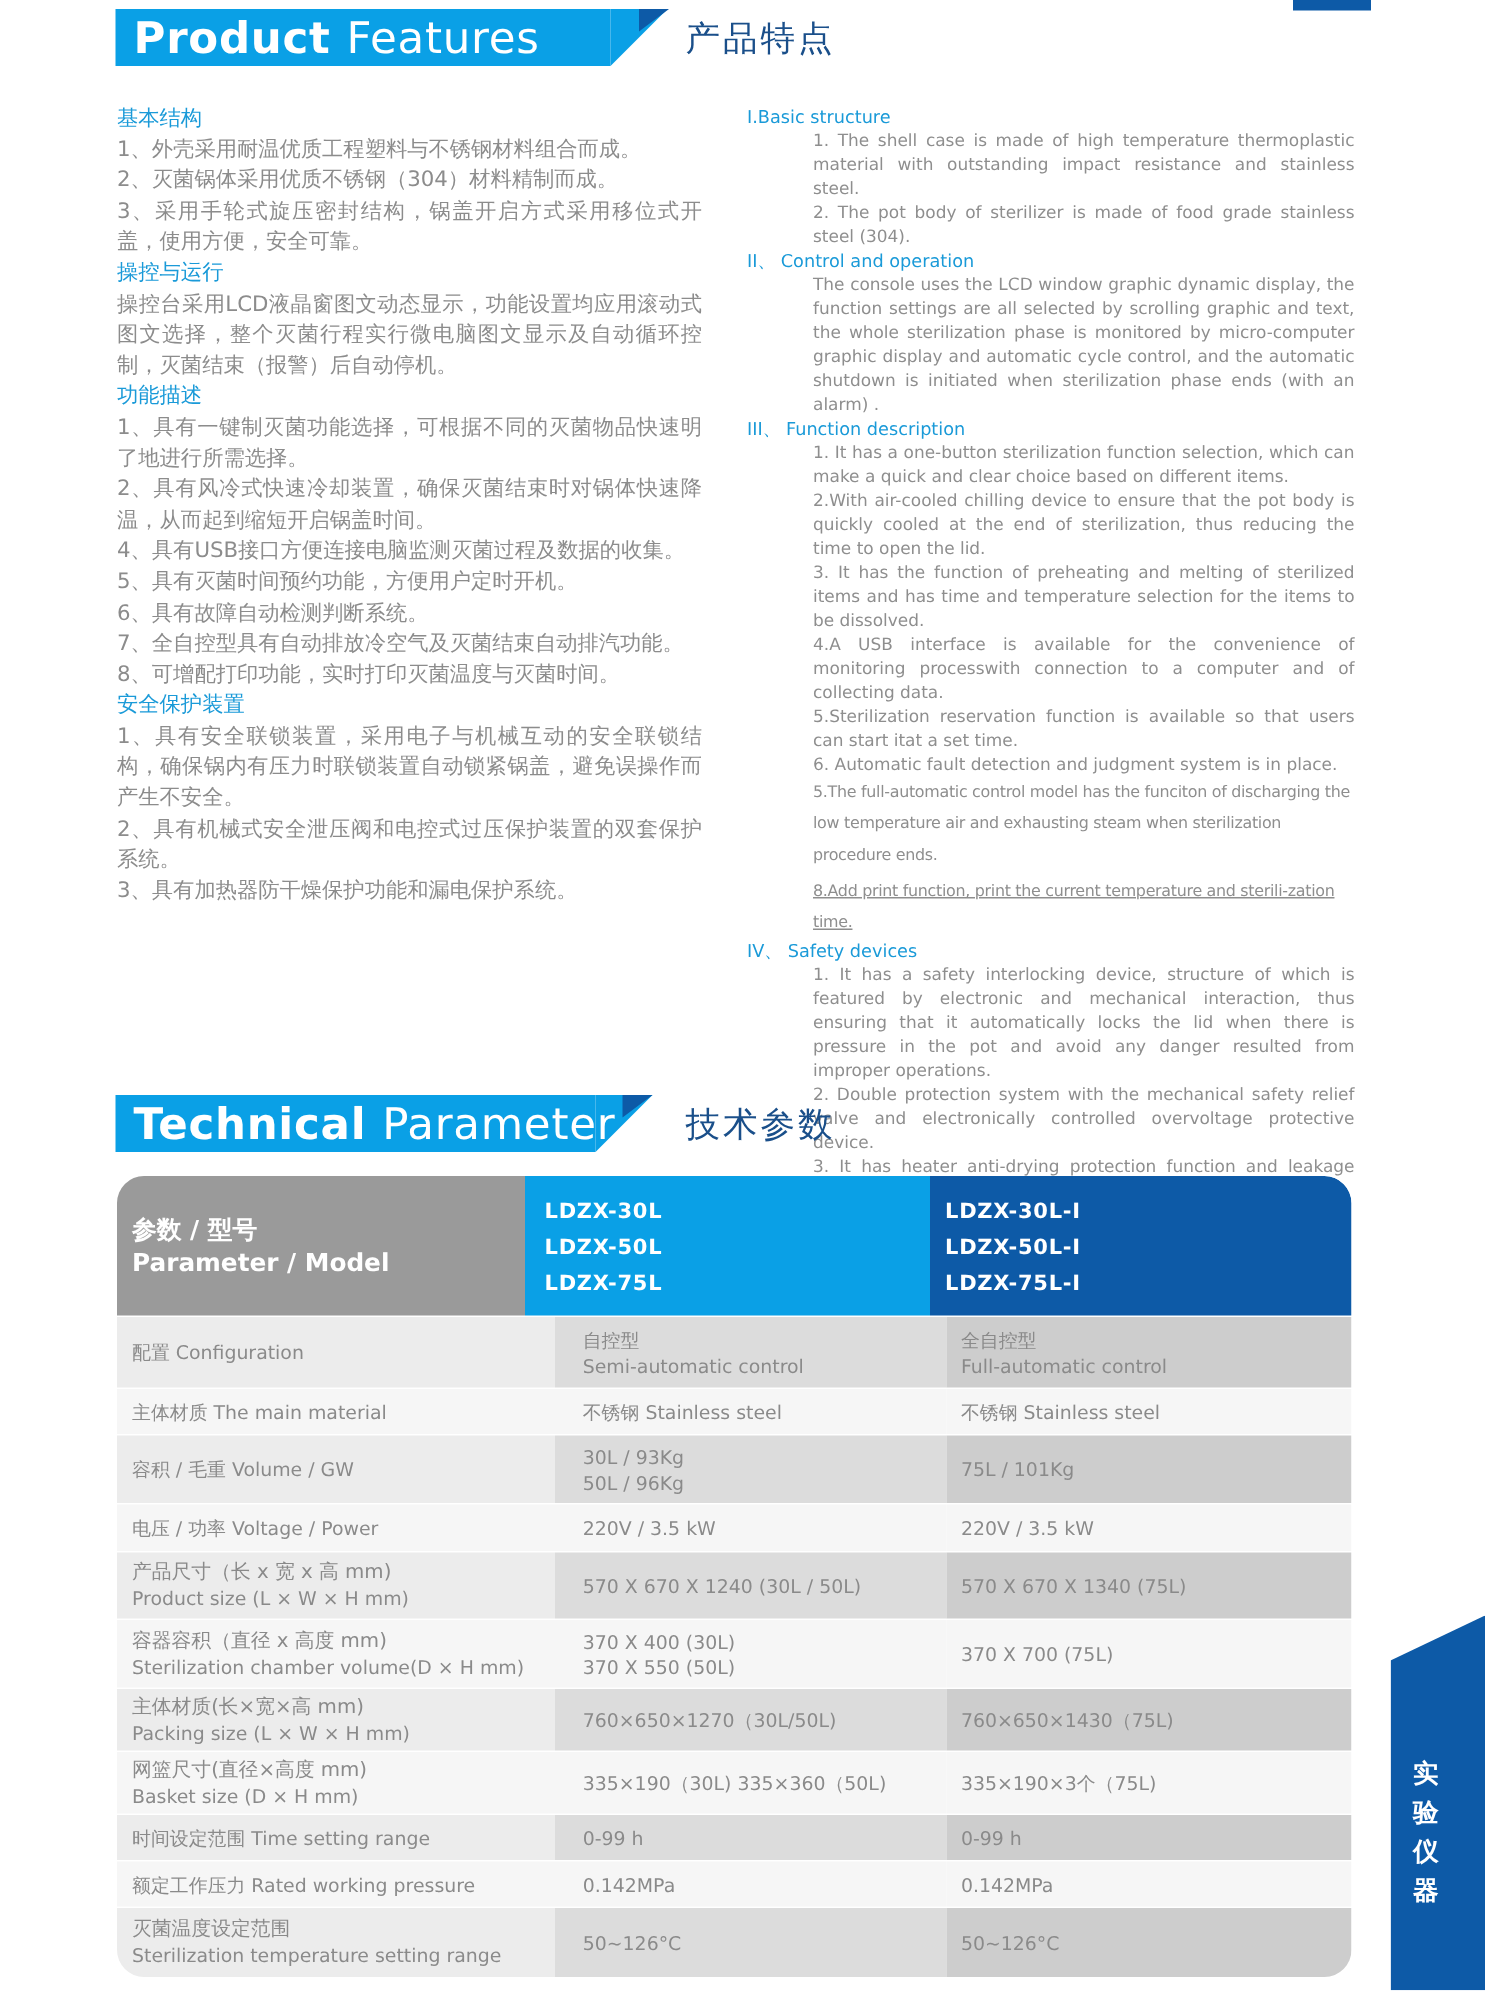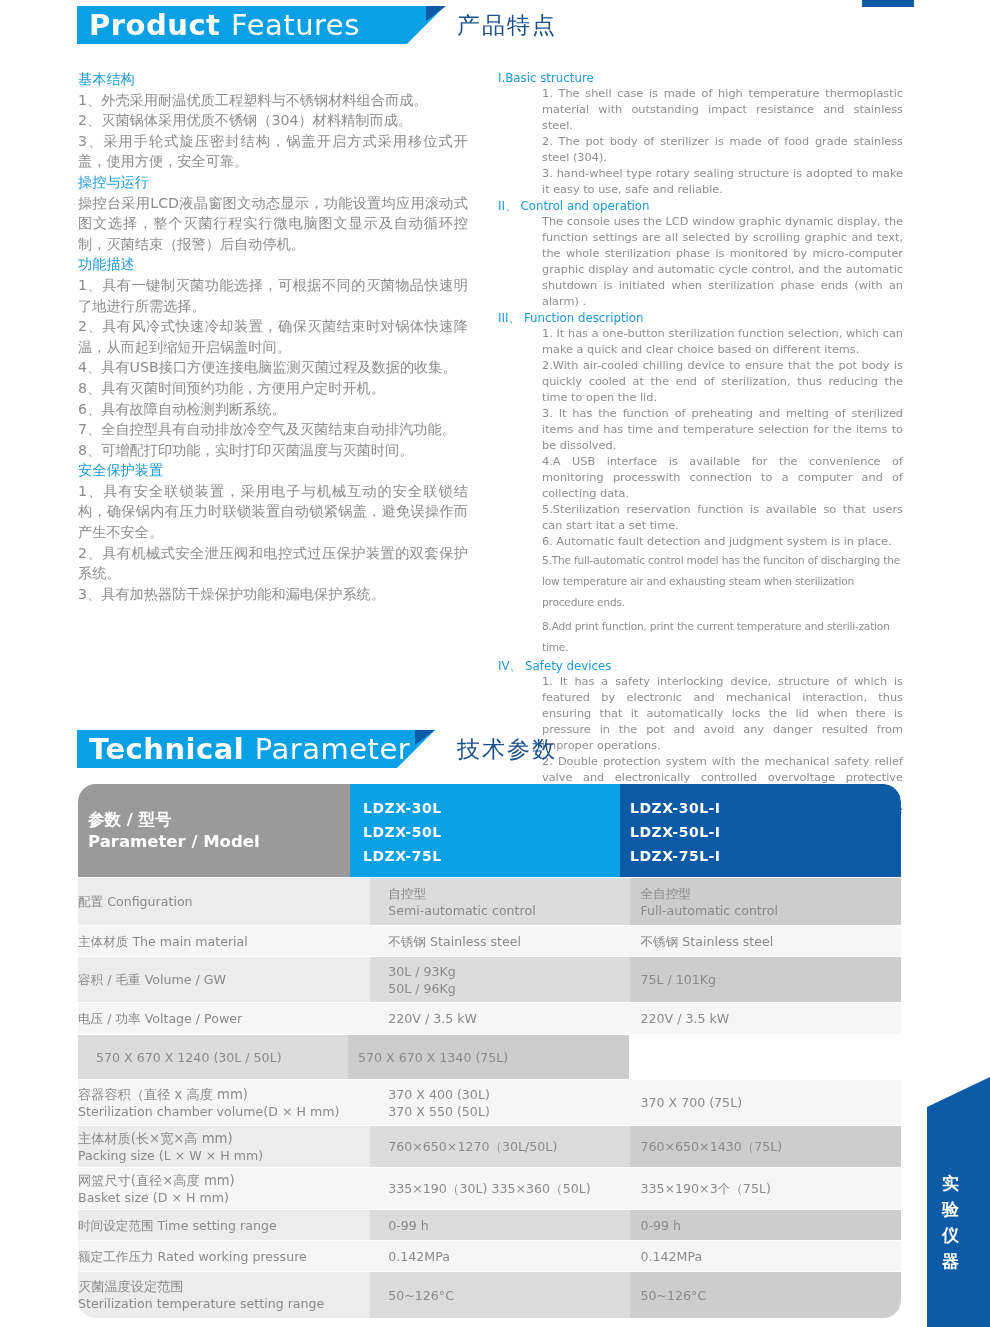--- a/index.html
+++ b/index.html
@@ -17,32 +17,32 @@
   .banner .cn-title { position: absolute; top: 4px; font-size: 23px; color: #1a4f8a; white-space: nowrap; letter-spacing: 2px; }
 
   
   .col-cn { position: absolute; left: 78px; top: 69px; width: 390px; font-size: 14.2px; line-height: 20.6px; color: #8c8c8c; }
   .col-cn .heading { color: #1a9ad8; font-size: 14.2px; }
   .col-cn p { text-align: justify; }
   .col-en { position: absolute; left: 498px; top: 70px; width: 405px; font-size: 11.3px; line-height: 16px; color: #8e8e8e; }
   .col-en .heading { color: #1a9ad8; font-size: 11.8px; }
   .col-en p { text-align: justify; margin-left: 44px; }
   .col-en p.small { font-size: 10.6px; line-height: 21px; text-align: left; letter-spacing: -0.2px; }
-  .col-en p.small.gap { margin-top: 3px; }
+  .col-en p.small.gap { margin-top: 3px; text-decoration: underline; }
 
   
   .table { position: absolute; left: 78px; top: 784px; width: 823px; border-radius: 18px 18px 18px 18px; overflow: hidden; }
   .thead { display: flex; height: 93px; }
   .th-param { width: 272px; background: #9a9a9a; color: #fff; padding: 25px 0 0 10px; font-weight: bold; font-size: 16.5px; line-height: 22px; }
   .th-a { width: 270px; background: #0aa0e6; color: #fff; padding: 12px 0 0 13px; font-weight: bold; font-size: 14px; line-height: 24px; letter-spacing: 0.5px; }
   .th-b { width: 281px; background: #0d5aa7; color: #fff; padding: 12px 0 0 10px; font-weight: bold; font-size: 14px; line-height: 24px; letter-spacing: 0.5px; }
   .th-b { border-top-right-radius: 18px; }
   .row { display: flex; border-top: 1px solid #ffffff; }
   .cell { display: flex; flex-direction: column; justify-content: center; font-size: 12.6px; line-height: 17px; color: #8a8a8a; }
-  .c0 { width: 304px; }
+  .c0 { width: 304px; padding-left: 10px; }
   .c1 { width: 270px; padding-left: 18px; }
   .c2 { width: 281px; padding-left: 10px; }
   .row.odd .c0 { background: #ececec; }
   .row.odd .c1 { background: #dcdcdc; }
   .row.odd .c2 { background: #cdcdcd; }
   .row.even .c0 { background: #f6f6f6; }
   .row.even .c1 { background: #f6f6f6; }
   .row.even .c2 { background: #f6f6f6; }
   .cn-sub { font-size: 13.2px; }
 
@@ -71,35 +71,34 @@
     <div class="heading">基本结构</div>
     <p>1、外壳采用耐温优质工程塑料与不锈钢材料组合而成。</p>
     <p>2、灭菌锅体采用优质不锈钢（304）材料精制而成。</p>
     <p>3、采用手轮式旋压密封结构，锅盖开启方式采用移位式开盖，使用方便，安全可靠。</p>
     <div class="heading">操控与运行</div>
     <p>操控台采用LCD液晶窗图文动态显示，功能设置均应用滚动式图文选择，整个灭菌行程实行微电脑图文显示及自动循环控制，灭菌结束（报警）后自动停机。</p>
     <div class="heading">功能描述</div>
     <p>1、具有一键制灭菌功能选择，可根据不同的灭菌物品快速明了地进行所需选择。</p>
     <p>2、具有风冷式快速冷却装置，确保灭菌结束时对锅体快速降温，从而起到缩短开启锅盖时间。</p>
     <p>4、具有USB接口方便连接电脑监测灭菌过程及数据的收集。</p>
-    <p>8、具有灭菌时间预约功能，方便用户定时开机。</p>
+    <p>5、具有灭菌时间预约功能，方便用户定时开机。</p>
     <p>6、具有故障自动检测判断系统。</p>
     <p>7、全自控型具有自动排放冷空气及灭菌结束自动排汽功能。</p>
     <p>8、可增配打印功能，实时打印灭菌温度与灭菌时间。</p>
     <div class="heading">安全保护装置</div>
     <p>1、具有安全联锁装置，采用电子与机械互动的安全联锁结构，确保锅内有压力时联锁装置自动锁紧锅盖，避免误操作而产生不安全。</p>
     <p>2、具有机械式安全泄压阀和电控式过压保护装置的双套保护系统。</p>
     <p>3、具有加热器防干燥保护功能和漏电保护系统。</p>
   </div>
 
 <div class="col-en" id="col-en">
     <div class="heading">I.Basic structure</div>
     <p>1. The shell case is made of high temperature thermoplastic material with outstanding impact resistance and stainless steel.</p>
     <p>2. The pot body of sterilizer is made of food grade stainless steel (304).</p>
-    <p>3. hand-wheel type rotary sealing structure is adopted to make it easy to use, safe and reliable.</p>
     <div class="heading">II、 Control and operation</div>
     <p>The console uses the LCD window graphic dynamic display, the function settings are all selected by scrolling graphic and text, the whole sterilization phase is monitored by micro-computer graphic display and automatic cycle control, and the automatic shutdown is initiated when sterilization phase ends (with an alarm) .</p>
     <div class="heading">III、 Function description</div>
     <p>1. It has a one-button sterilization function selection, which can make a quick and clear choice based on different items.</p>
     <p>2.With air-cooled chilling device to ensure that the pot body is quickly cooled at the end of sterilization, thus reducing the time to open the lid.</p>
     <p>3. It has the function of preheating and melting of sterilized items and has time and temperature selection for the items to be dissolved.</p>
     <p>4.A USB interface is available for the convenience of monitoring processwith connection to a computer and of collecting data.</p>
     <p>5.Sterilization reservation function is available so that users can start itat a set time.</p>
     <p>6. Automatic fault detection and judgment system is in place.</p>
     <p class="small">5.The full-automatic control model has the funciton of discharging the low temperature air and exhausting steam when sterilization procedure ends.</p>
@@ -180,20 +179,24 @@
           <div>电压 / 功率  Voltage / Power</div>
         </div>
         <div class="cell c1">
           <div>220V / 3.5 kW</div>
         </div>
         <div class="cell c2">
           <div>220V / 3.5 kW</div>
         </div>
       </div>
       <div class="row odd" style="height: 45px;">
+        <div class="cell c0">
+          <div class="cn-sub">产品尺寸（长 x 宽 x 高 mm)</div>
+          <div>Product size (L × W × H mm)</div>
+        </div>
         <div class="cell c1">
           <div>570 X 670 X 1240 (30L / 50L)</div>
         </div>
         <div class="cell c2">
           <div>570 X 670 X 1340 (75L)</div>
         </div>
       </div>
       <div class="row even" style="height: 46px;">
         <div class="cell c0">
           <div class="cn-sub">容器容积（直径 x 高度 mm)</div>

